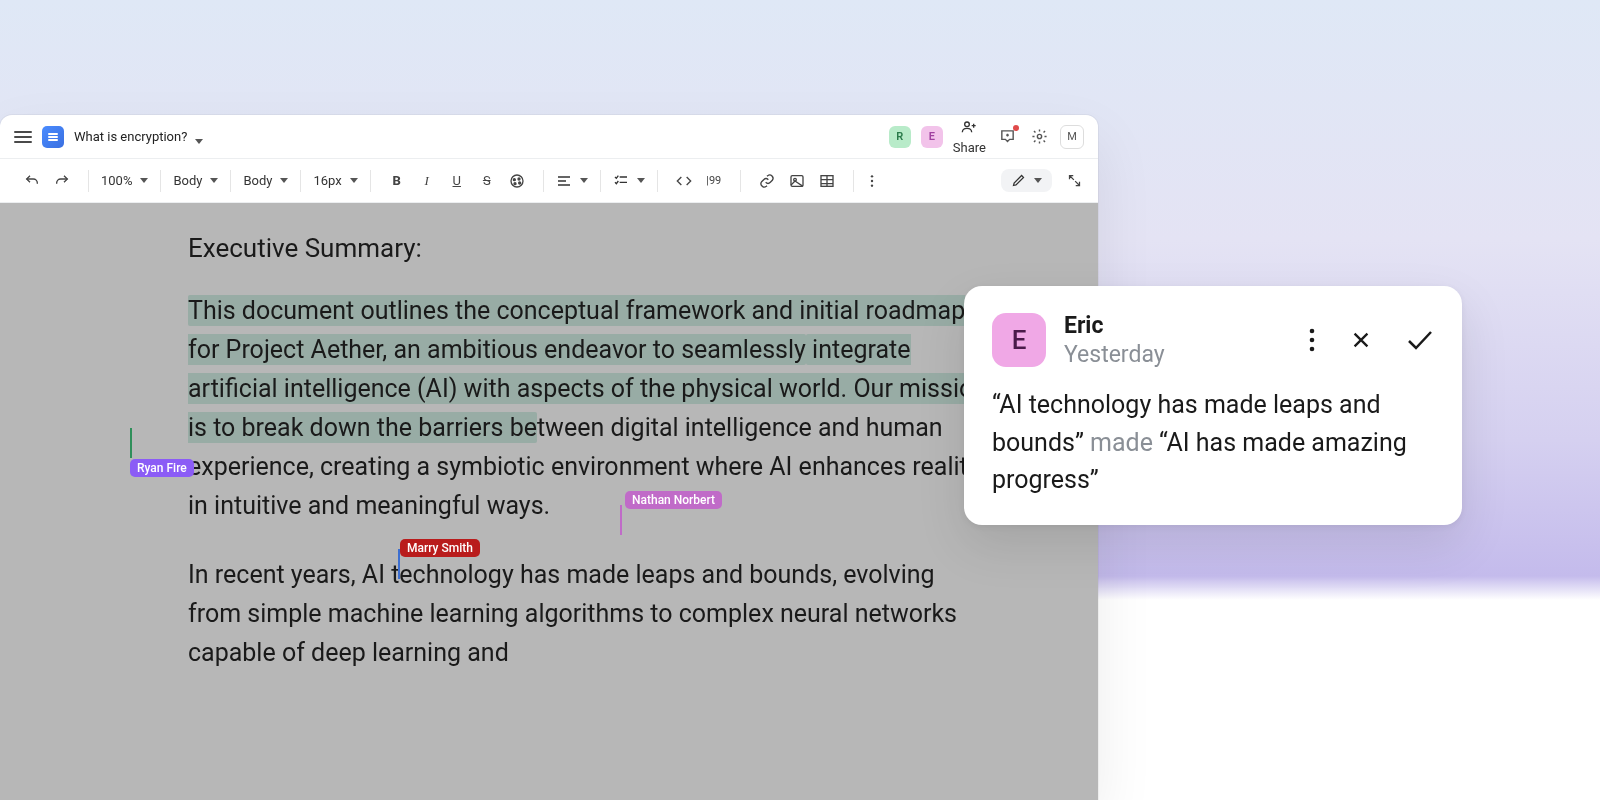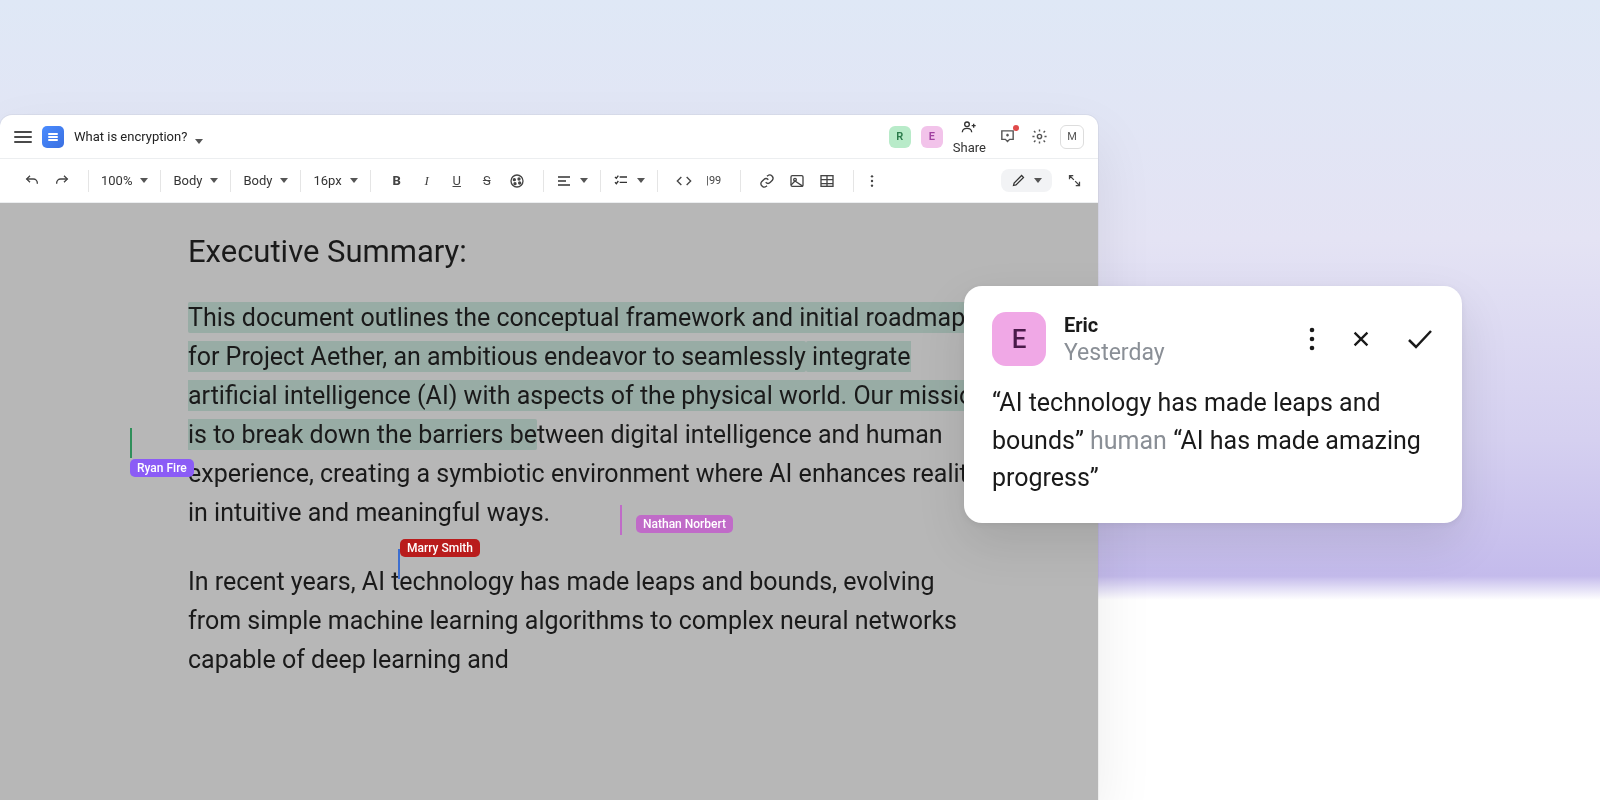--- a/index.html
+++ b/index.html
@@ -49,39 +49,39 @@
   .tool-select{display:flex;align-items:center;gap:8px;cursor:pointer;padding:0 4px;}
   .pen-boxed{background:#f2f3f5;border-radius:8px;padding:4px 10px;display:flex;align-items:center;gap:8px;}
   
   .doc-surface{
     position:absolute;top:88px;left:0;right:0;bottom:0;
     background:#b7b7b7; 
     padding: 30px 110px 0 188px;
     color:#1a1a1a;
   }
   .doc-title-big{font-size:40px;font-weight:800;margin-bottom:30px;letter-spacing:-0.5px;}
-  .doc-sub{font-size:31px;font-weight:400;margin-bottom:28px;}
+  .doc-sub{font-size:26px;font-weight:400;margin-bottom:28px;}
   .para{font-size:25px;line-height:1.56;font-weight:400;margin-bottom:30px;}
   .hl{background:rgba(60,140,110,0.25);border-radius:2px;padding:1px 0;}
   .cursor-tag{
     position:absolute;font-size:12px;font-weight:500;padding:2px 7px;border-radius:5px;color:#fff;
     white-space:nowrap; z-index:5;
   }
   .tag1{background:#8b5cf6;} .tag2{background:#c06bc8;} .tag3{background:#b91c1c;}
   .cursor-line{position:absolute;width:2px;height:30px;}
   
   .comment-card{
     position:absolute; top:286px; left:964px; width:498px;
     background:#fff;border-radius:18px;
     box-shadow:0 2px 6px rgba(0,0,0,0.06),0 20px 50px rgba(0,0,0,0.10);
     padding:26px 28px 26px 28px;
   }
   .comment-head{display:flex;align-items:center;gap:18px;margin-bottom:18px;}
   .comment-av{width:54px;height:54px;border-radius:14px;background:#f0a8e6;display:flex;align-items:center;justify-content:center;font-size:26px;font-weight:500;color:#4a1a4a;}
-  .comment-meta .name{font-size:20px;font-weight:700;color:#1a1a1a;}
+  .comment-meta .name{font-size:23px;font-weight:700;color:#1a1a1a;}
   .comment-meta .when{font-size:23px;color:#8a8f96;margin-top:2px;}
   .comment-actions{margin-left:auto;display:flex;align-items:center;gap:34px;}
   .action-icn{cursor:pointer;color:#1a1a1a;}
   .comment-body{font-size:25px;line-height:1.5;color:#1a1a1a;}
   .comment-body .muted{color:#8a8f96;}
   .reply-box{
     margin-top:24px;border:1px solid #d8dadd;border-radius:12px;
     padding:16px 20px;font-size:24px;color:#9aa0a6;
   }
   svg{display:block;}
@@ -253,21 +253,21 @@
     <div class="doc-sub">Executive Summary:</div>
     <div class="para">
       <span class="hl">This document outlines the conceptual framework and initial roadmap for Project Aether, an ambitious endeavor to seamlessly</span><span class="hl"> integrate artificial intelligence (AI) with aspects of the physical world. Our mission is to break down the barriers be</span><span>tween digital intelligence and human experience, creating a symbiotic environment where AI enhances reality in intuitive and meaningful ways.</span>
     </div>
     <div class="para">In recent years, AI technology has made leaps and bounds, evolving from simple machine learning algorithms to complex neural networks capable of deep learning and</div>
 
     <span class="cursor-line" style="background:#2f8f5a;top:225px;left:130px;"></span>
     <span class="cursor-tag tag1" style="top:256px;left:130px;">Ryan Fire</span>
 
     <span class="cursor-line" style="background:#c06bc8;top:302px;left:620px;"></span>
-    <span class="cursor-tag tag2" style="top:312px;left:625px;margin-left:11px;">Nathan Norbert</span>
+    <span class="cursor-tag tag2" style="top:288px;left:625px;">Nathan Norbert</span>
 
     <span class="cursor-line" style="background:#3d6fd0;top:346px;left:398px;"></span>
     <span class="cursor-tag tag3" style="top:336px;left:400px;">Marry Smith</span>
   </div>
 </div>
 
 <div class="comment-card">
   <div class="comment-head">
     <div class="comment-av">E</div>
     <div class="comment-meta">
@@ -288,15 +288,15 @@
           </svg>
       </div>
       <div class="action-icn">
         <svg width="28" height="22" viewBox="0 0 28 22" fill="none" stroke="currentColor" stroke-width="2.5">
             <path d="M3 12l7 7L25 3"></path>
           </svg>
       </div>
     </div>
   </div>
   <div class="comment-body">
-    <span>“AI technology has made leaps and bounds”</span><span class="muted"> human </span><span>“AI has made amazing progress”</span>
+    <span>“AI technology has made leaps and bounds”</span><span class="muted"> made </span><span>“AI has made amazing progress”</span>
   </div>
 </div>
 
 </body></html>

